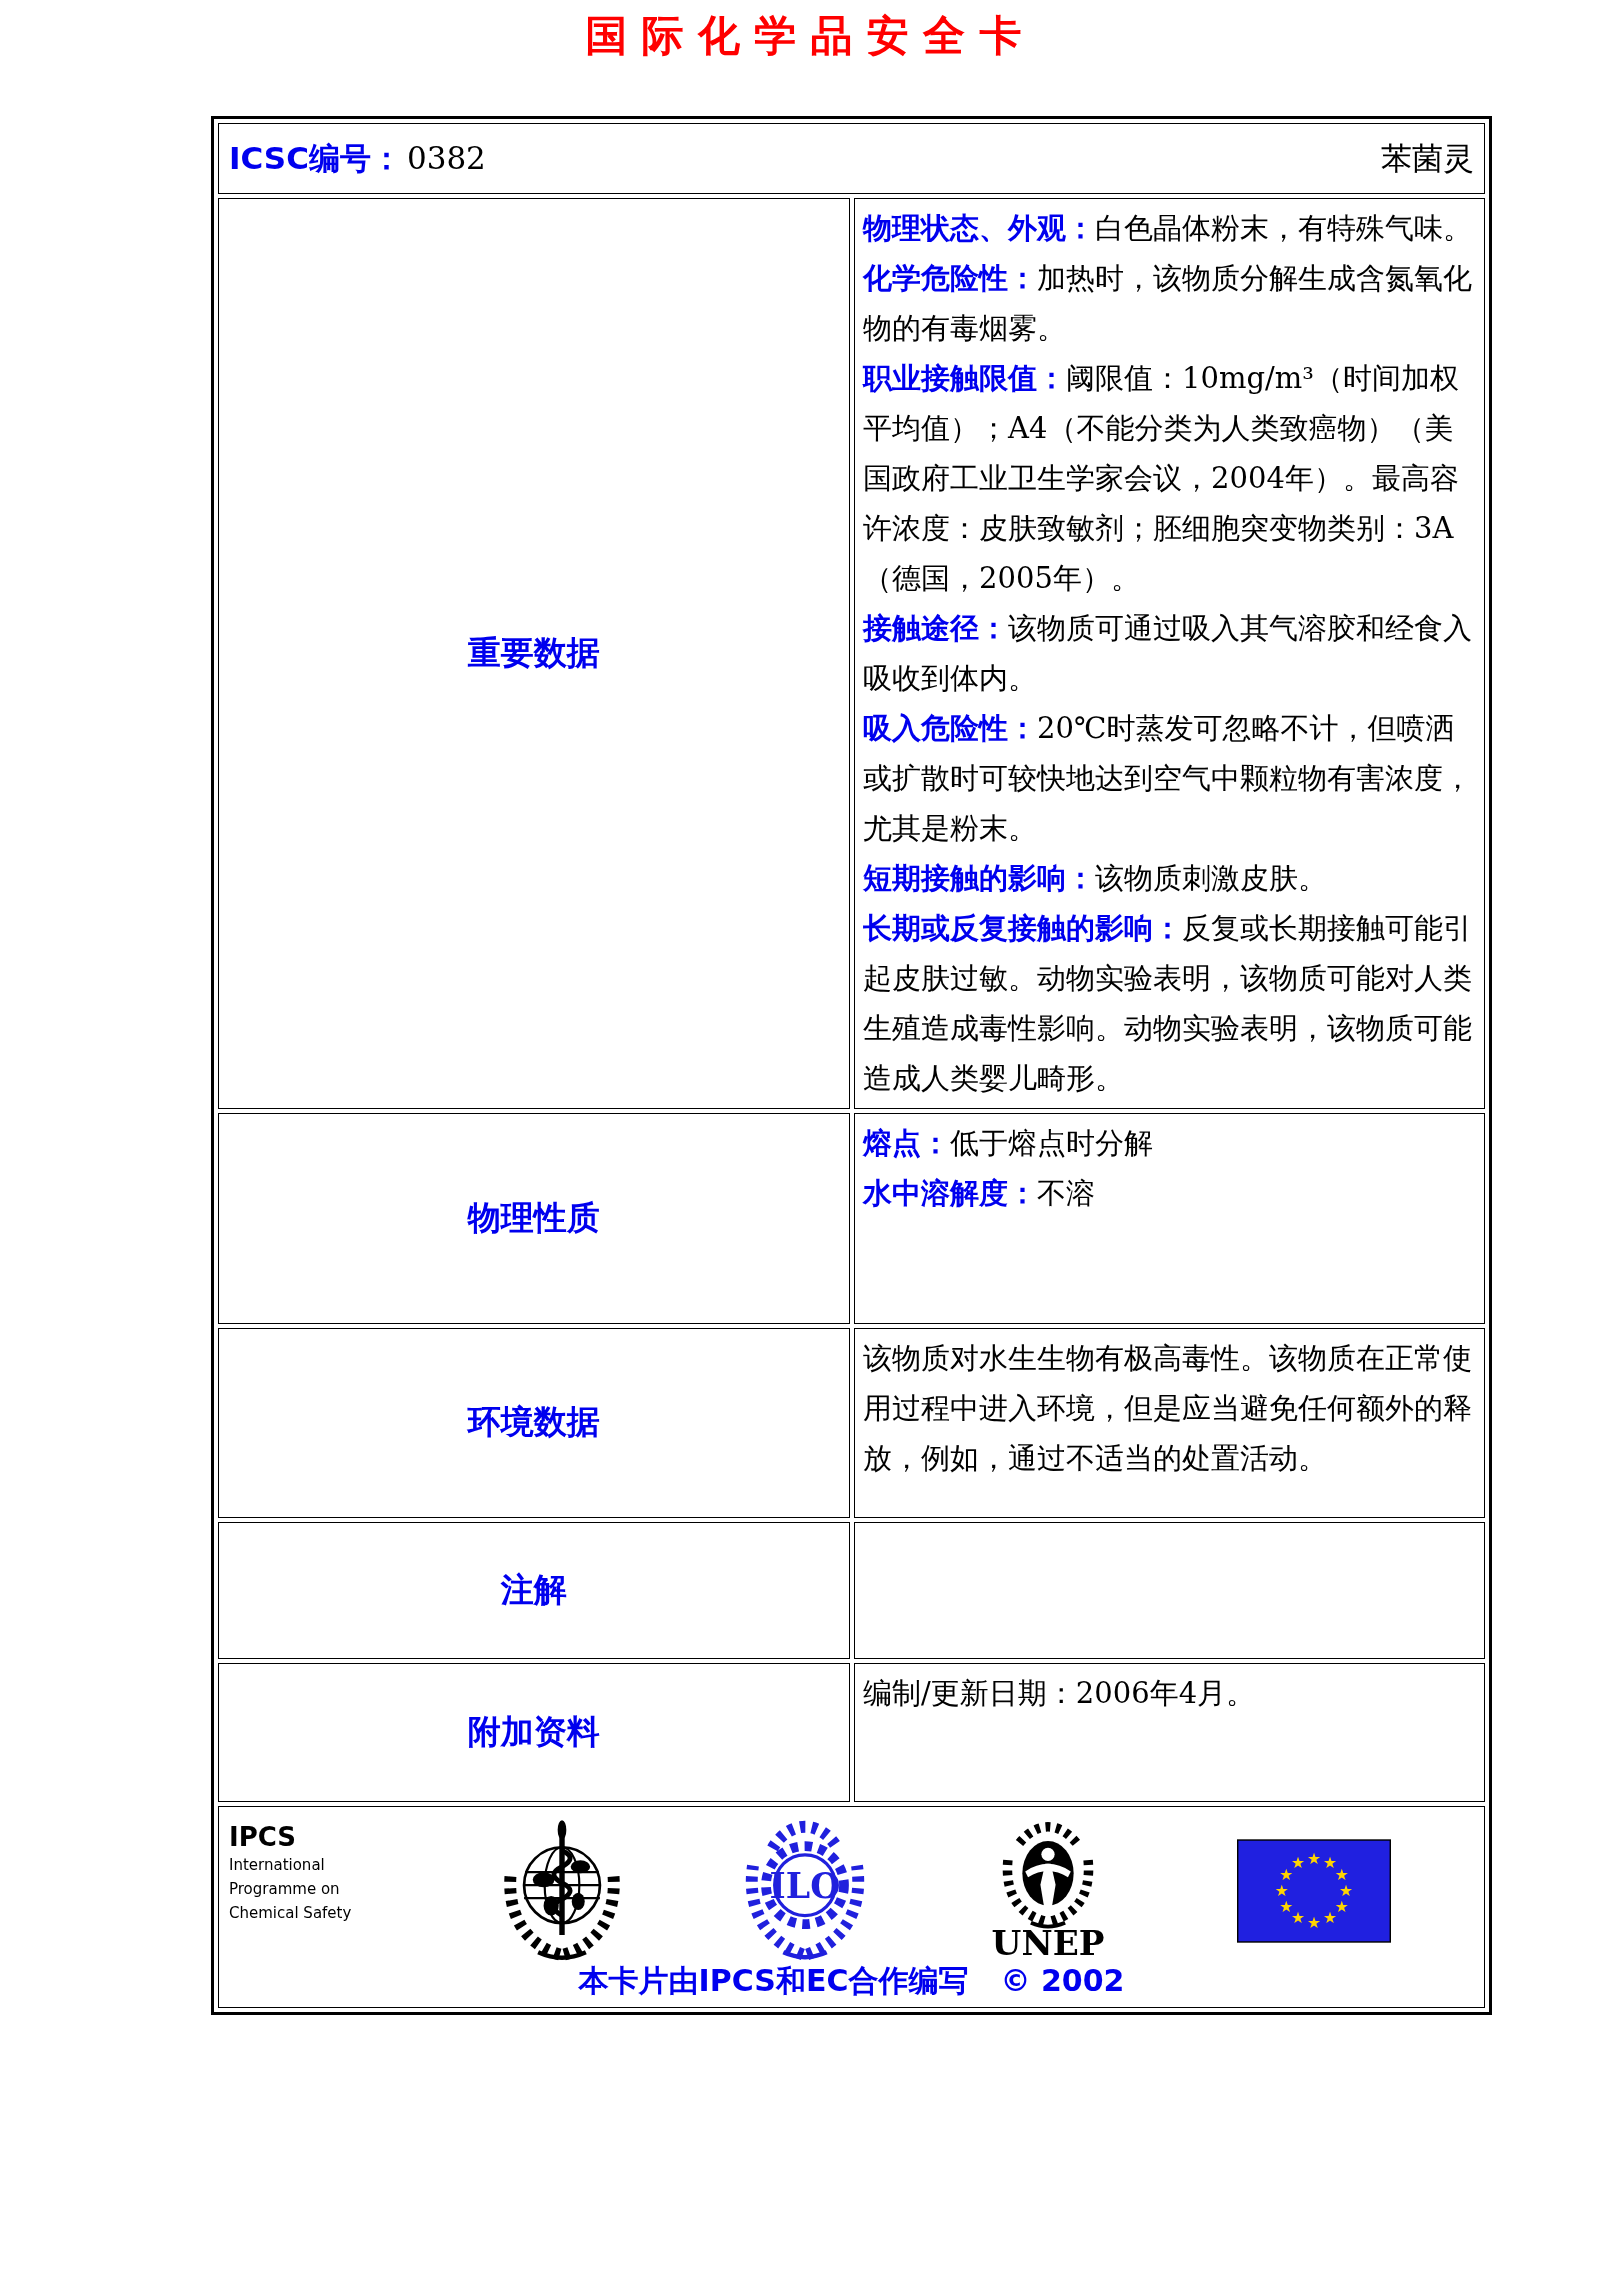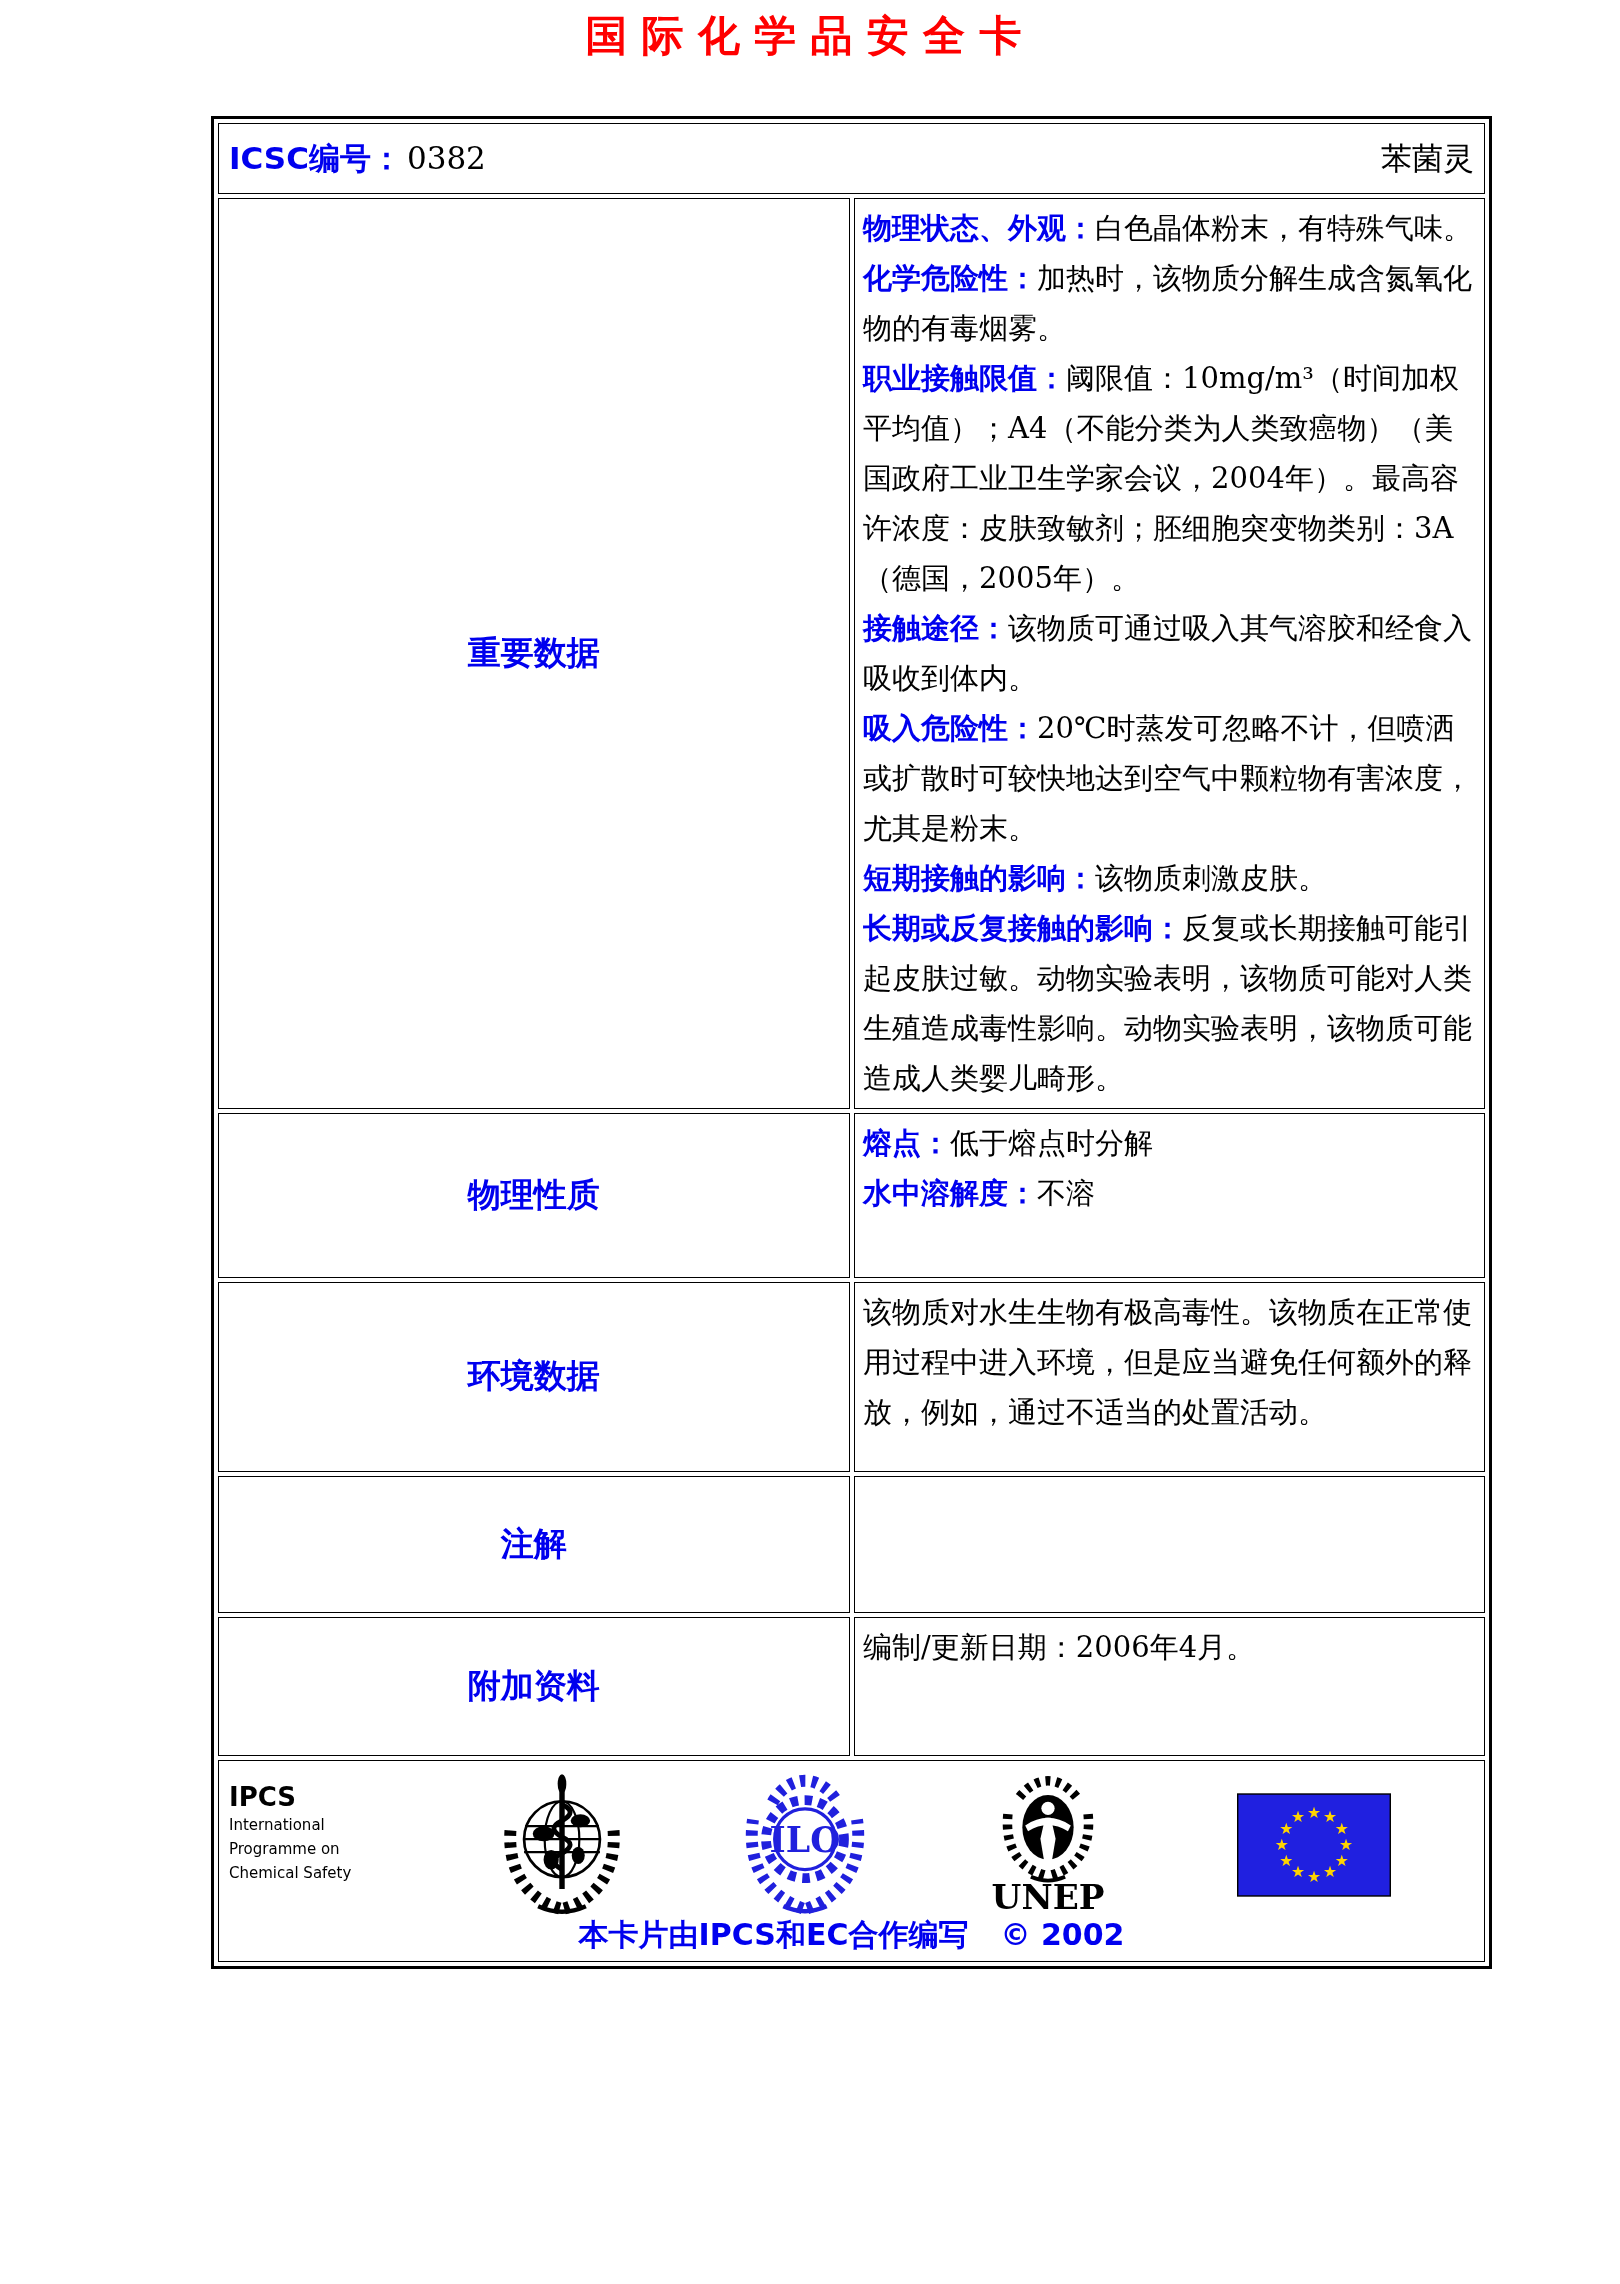--- a/index.html
+++ b/index.html
@@ -27,39 +27,39 @@
   }
   td{border:1.4px solid #000;background:#fff;box-sizing:border-box;}
   td.rowlabel{
     width:172px;text-align:center;vertical-align:middle;
     color:var(--accent-blue);font-family:"DejaVu Sans",sans-serif;
     font-weight:bold;font-size:33px;
   }
   td.content{vertical-align:top;padding:4.3px 11.4px 4.3px 8.6px;}
   .h-header{height:71px;vertical-align:middle;}
   .h-important{height:704px;}
-  .h-physical{height:165px;}
+  .h-physical{height:211px;}
   .h-environment{height:190px;}
   .h-notes{height:137px;}
   .h-additional{height:139px;}
   .h-logos{height:202px;}
   .h-legal{height:69px;vertical-align:middle;}
   .blue-label{
     color:var(--accent-blue);font-family:"DejaVu Sans",sans-serif;
     font-weight:bold;
   }
   .header-cell{padding:0 10px;font-size:31px;}
   .header-cell .num{margin-left:5px;}
   .header-cell .name{float:right;text-align:right;}
   p.item{margin:0;font-size:29px;line-height:50px;}
   p.block{margin:0;font-size:29px;line-height:50px;}
   .logos-cell{position:relative;padding:11.4px 14.3px 0 10px;vertical-align:top;}
   .logo-row{display:flex;align-items:flex-start;}
   .ipcs-block{width:186px;font-family:"DejaVu Sans",sans-serif;}
-  .ipcs-title{font-size:26px;font-weight:bold;line-height:31px;margin-top:10px;}
+  .ipcs-title{font-size:26px;font-weight:bold;line-height:31px;margin-top:4px;}
   .ipcs-sub{font-size:15px;line-height:24px;}
   svg.logo{display:block;}
   .who-wrap{margin-left:79px;}
   .ilo-wrap{margin-left:107px;}
   .unep-wrap{margin-left:118px;}
   .eu-wrap{margin-left:132px;margin-top:21.4px;}
   .copyright-line{
     position:absolute;left:0;bottom:4.3px;width:100%;text-align:center;
     color:var(--accent-blue);font-family:"DejaVu Sans",sans-serif;
     font-weight:bold;font-size:30px;

